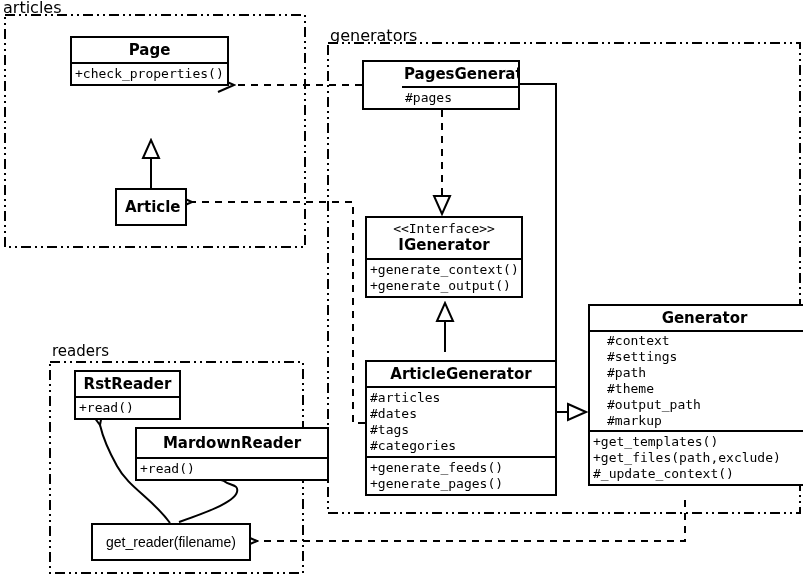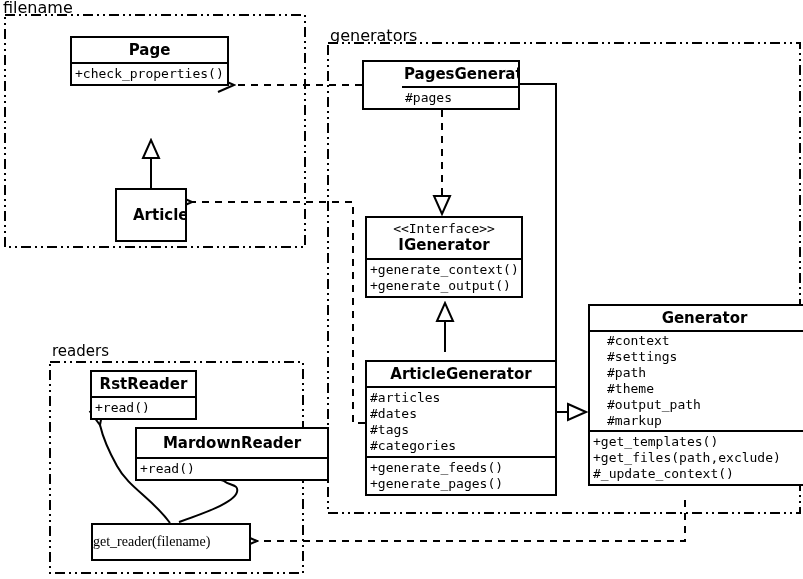--- a/index.html
+++ b/index.html
@@ -32,22 +32,22 @@
   .uml-sec {
     border-top:2px solid #000; padding:2px 3px;
   }
   .uml-member {
     font-family:"DejaVu Sans Mono", monospace;
     font-size:13px; line-height:16px; white-space:pre; overflow:hidden;
   }
   .plainbox {
     position:absolute; box-sizing:border-box;
     border:2px solid #000; background:#ffffff;
-    display:flex; align-items:center; justify-content:flex-start;
-    font-family:Liberation Serif, serif; font-size:14px; white-space:nowrap;
+    display:flex; align-items:center; justify-content:center;
+    font-family:Liberation Sans, sans-serif; font-size:14px; white-space:nowrap;
   }
 </style>
 </head>
 <body>
 
 <div id="canvas">
 
   <svg id="wires" width="803" height="579" viewBox="0 0 803 579">
     <defs>
       <marker id="tri" markerWidth="22" markerHeight="20" refX="20" refY="10" orient="auto" markerUnits="userSpaceOnUse">
@@ -75,33 +75,33 @@
 
     <path d="M 365,423 L 353,423 L 353,202 L 192,202" fill="none" stroke="#000000" stroke-width="2" stroke-dasharray="7 6" marker-end="url(#openarrow)"></path>
 
     <path d="M 685,500 L 685,541 L 257,541" fill="none" stroke="#000000" stroke-width="2" stroke-dasharray="7 6" marker-end="url(#openarrow)"></path>
 
     <path d="M 170,523 C 152,498 129,488 117,466 C 107,448 103,438 100,425" fill="none" stroke="#000000" stroke-width="2" marker-end="url(#openarrow)"></path>
 
     <path d="M 179,522 C 202,514 234,503 237,492 C 239,484 230,486 224,481" fill="none" stroke="#000000" stroke-width="2" marker-end="url(#openarrow)"></path>
   </svg>
 
-  <div class="pkg-label" style="left:3px; top:-1px; font-size:16px;">filename</div>
+  <div class="pkg-label" style="left:3px; top:-1px; font-size:16px;">articles</div>
   <div class="pkg-label" style="left:330px; top:27px; font-size:16px;">generators</div>
   <div class="pkg-label" style="left:52px; top:343px;">readers</div>
 
   <div class="uml" style="left:70px; top:36px; width:159px;">
     <div class="uml-title">Page</div>
     <div class="uml-sec">
       <div class="uml-member">+check_properties()</div>
     </div>
   </div>
 
   <div class="uml" style="left:115px; top:188px; width:72px;">
-    <div class="uml-title" style="padding:16px;">Article</div>
+    <div class="uml-title" style="padding:8px;">Article</div>
   </div>
 
   <div class="uml" style="left:362px; top:60px; width:158px;padding-left:38px;">
     <div class="uml-title">PagesGenerator</div>
     <div class="uml-sec">
       <div class="uml-member">#pages</div>
     </div>
   </div>
 
   <div class="uml" style="left:365px; top:216px; width:158px;">
@@ -139,21 +139,21 @@
       <div class="uml-member">#output_path</div>
       <div class="uml-member">#markup</div>
     </div>
     <div class="uml-sec">
       <div class="uml-member">+get_templates()</div>
       <div class="uml-member">+get_files(path,exclude)</div>
       <div class="uml-member">#_update_context()</div>
     </div>
   </div>
 
-  <div class="uml" style="left:74px; top:370px; width:107px;margin-left:16px;">
+  <div class="uml" style="left:74px; top:370px; width:107px;">
     <div class="uml-title">RstReader</div>
     <div class="uml-sec">
       <div class="uml-member">+read()</div>
     </div>
   </div>
 
   <div class="uml" style="left:135px; top:427px; width:194px;">
     <div class="uml-title" style="padding:5px 2px;">MardownReader</div>
     <div class="uml-sec">
       <div class="uml-member">+read()</div>

